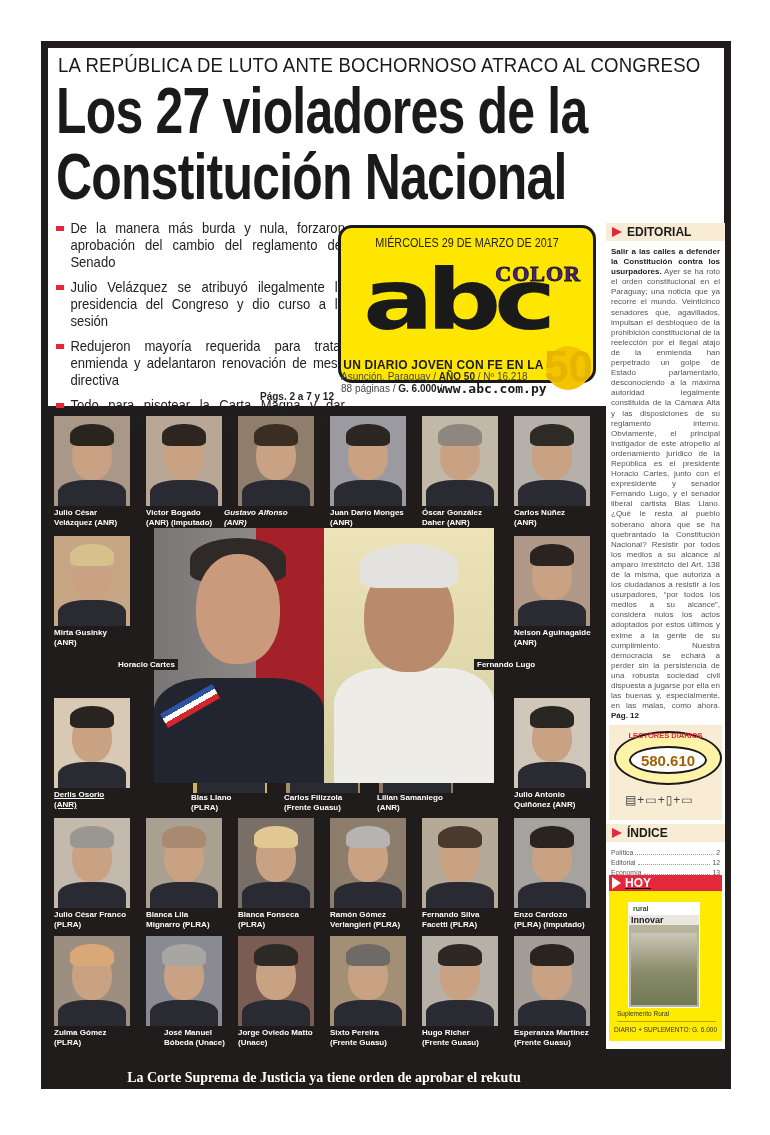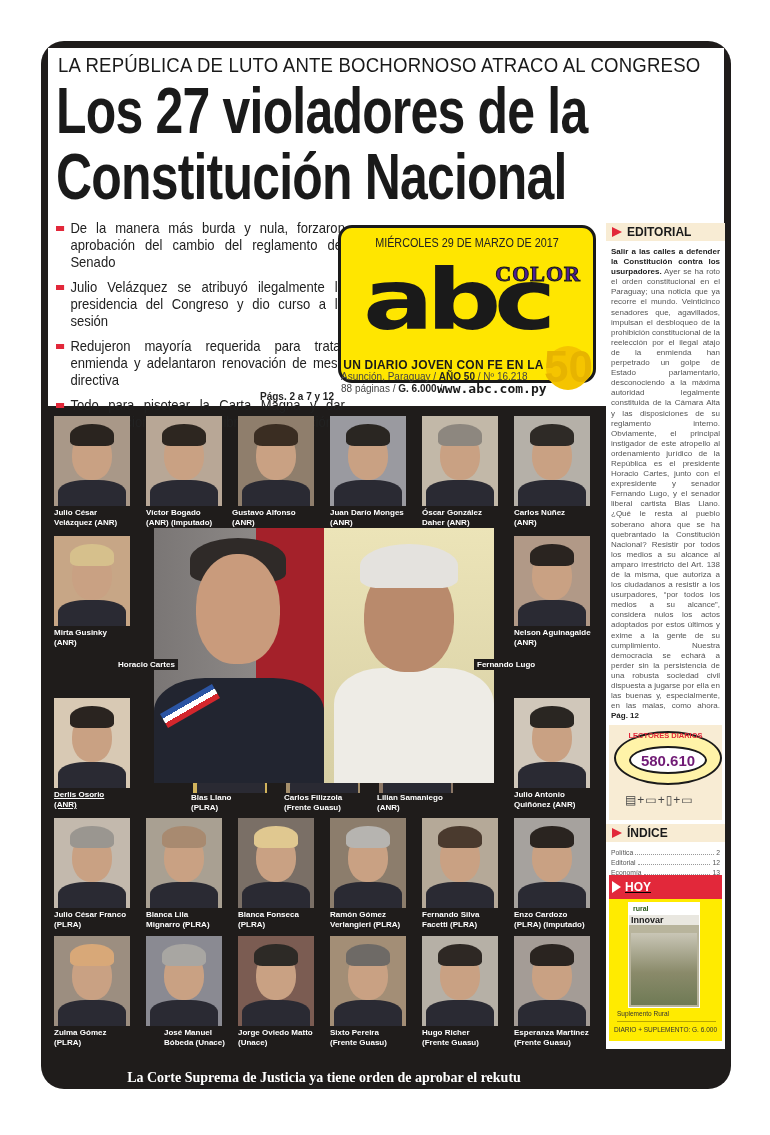--- a/index.html
+++ b/index.html
@@ -1,17 +1,17 @@
 <!DOCTYPE html>
 <html><head>
 <meta charset="utf-8">
 <style>
   html, body { margin:0; padding:0; background:#ffffff; }
   body { width:770px; height:1135px; position:relative; overflow:hidden; font-family:"Liberation Sans", sans-serif; }
-  .frame { position:absolute; left:41px; top:41px; width:690px; height:1048px; background:#1f1c1b;border-radius:23px; }
+  .frame { position:absolute; left:41px; top:41px; width:690px; height:1048px; background:#1f1c1b; }
   .top { position:absolute; left:48px; top:48px; width:676px; height:358px; background:#fff; }
   .kicker { position:absolute; left:10px; top:6px; font-size:20px; letter-spacing:0.2px; color:#1a1a1a; white-space:nowrap; transform:scaleX(0.93); transform-origin:left top; }
   .headline { position:absolute; left:8px; top:30px; font-family:"Liberation Sans", sans-serif; font-weight:bold; color:#1a1a1a; font-size:64px; line-height:66px; letter-spacing:-1px; transform:scaleX(0.78); transform-origin:left top; white-space:nowrap; }
   .bullets { position:absolute; left:8px; top:172px; width:280px; }
   .bullet { position:relative; padding-left:16px; font-size:14.5px; line-height:17px; color:#222; margin-bottom:8px; transform:scaleX(0.9); transform-origin:left top; width:305px; text-align:justify; }
   .bullet .sq { position:absolute; left:0; top:6px; width:9px; height:5px; background:#e2283a; }
   .pages { position:absolute; right:392px; top:343px; font-size:10px; font-weight:bold; color:#222; }
   .mast { position:absolute; left:290px; top:177px; width:252px; height:152px; background:#ffe600; border:3px solid #1a1a1a; border-radius:14px; }
   .mast-date { position:absolute; left:0; right:0; top:8px; text-align:center; font-size:12px; color:#222; transform:scaleX(0.9); }
   .color { position:absolute; right:12px; top:33px; font-family:"Liberation Serif", serif; font-weight:bold; font-size:22px; color:#4c1d95; letter-spacing:1px; -webkit-text-stroke:1px #1a1a1a; }
@@ -24,28 +24,28 @@
   .meta1 b, .meta2 b { color:#222; }
   .url { position:absolute; left:390px; top:339px; font-family:"DejaVu Sans Mono", monospace; font-weight:bold; font-size:13px; color:#1a1a1a; }
   .sidebar { position:absolute; left:606px; top:223px; width:119px; height:826px; background:#fff; }
   .sec-head { background:#f8ecd4; height:18px; display:flex; align-items:center; padding-left:6px; margin-bottom:6px; }
   .sec-head .arrow { width:0; height:0; border-top:5px solid transparent; border-bottom:5px solid transparent; border-left:10px solid #e2283a; margin-right:5px; }
   .sec-head .t { font-weight:bold; font-size:12px; color:#1a1a1a; }
   .editorial { font-size:8px; line-height:10.1px; color:#555; text-align:justify; padding:0 5px; }
   .editorial b { color:#222; }
   .lectores { position:relative; height:95px; margin:4px 3px; background:#f8ecd4; }
   .oval-outer { position:absolute; left:5px; top:6px; width:104px; height:50px; border-radius:50%; background:#fff3a8; border:2px solid #1a1a1a; }
-  .oval-inner { position:absolute; left:20px; top:21px; width:74px; height:24px; border-radius:50%; background:#fff; border:2px solid #1a1a1a; display:flex; align-items:center; justify-content:center; font-weight:bold; font-size:15px; color:#701a75; }
+  .oval-inner { position:absolute; left:20px; top:21px; width:74px; height:24px; border-radius:50%; background:#fff; border:2px solid #1a1a1a; display:flex; align-items:center; justify-content:center; font-weight:bold; font-size:15px; color:#a16207; }
   .lect-label { position:absolute; left:0; right:0; top:6px; text-align:center; font-size:7.5px; font-weight:bold; color:#e2283a; }
   .devices { position:absolute; left:16px; top:68px; font-size:12px; color:#444; letter-spacing:1px; }
   .indice { padding:0 5px; font-size:6.8px; line-height:10px; color:#555; }
   .idx-row { display:flex; }
   .idx-row .dots { flex:1; border-bottom:1px dotted #999; margin:0 2px 3px; }
   .hoy { position:absolute; left:3px; top:652px; width:113px; height:166px; background:#ffeb00; }
-  .hoy-head { background:#e2283a; height:24px; display:flex; align-items:center; padding-left:3px;text-decoration:underline; }
+  .hoy-head { background:#e2283a; height:16px; display:flex; align-items:center; padding-left:3px;text-decoration:underline; }
   .hoy-head .tri { width:0; height:0; border-top:6px solid transparent; border-bottom:6px solid transparent; border-left:9px solid #fff; margin-right:4px; }
   .hoy-head .t { color:#fff; font-weight:bold; font-size:12px; }
   .supp { position:absolute; left:19px; top:27px; width:70px; height:104px; background:#b8b49c; border:1px solid #fff; }
   .supp-top { height:12px; background:#fff; font-size:7px; font-weight:bold; color:#2a5a1a; padding-left:4px; line-height:12px; }
   .supp-title { font-size:9px; font-weight:bold; color:#1a1a1a; padding-left:2px; background:#e9e7e0; }
   .supp-img { position:absolute; left:2px; top:30px; right:2px; bottom:2px; background:linear-gradient(#c9c6b6,#8a8a6a 55%,#6f7a55); }
   .supp-cap { position:absolute; left:8px; top:135px; font-size:6.5px; color:#333; }
   .supp-line { position:absolute; left:8px; right:6px; top:146px; border-top:1px solid #b9a600; }
   .supp-price { position:absolute; left:0; right:0; top:151px; text-align:center; font-size:6.5px; color:#333; }
   .grid { position:absolute; left:48px; top:408px; width:552px; height:681px; }
@@ -221,21 +221,21 @@
         </div>
         <div class="cap" style="left: 98px; top: 100px;">
           <div>Víctor Bogado</div>
           <div>(ANR) (Imputado)</div>
         </div>
         <div class="pic" style="left: 190px; top: 8px; width: 76px; height: 90px; background: rgb(143, 126, 108);">
           <div class="body"></div>
           <div class="face"></div>
           <div class="hair" style="background:#3a2d22"></div>
         </div>
-        <div class="cap" style="left: 184px; top: 100px;">
+        <div class="cap" style="left: 176px; top: 100px; font-style: italic;">
           <div>Gustavo Alfonso</div>
           <div>(ANR)</div>
         </div>
         <div class="pic" style="left: 282px; top: 8px; width: 76px; height: 90px; background: rgb(154, 154, 160);">
           <div class="body"></div>
           <div class="face"></div>
           <div class="hair" style="background:#2a2622"></div>
         </div>
         <div class="cap" style="left: 282px; top: 100px;">
           <div>Juan Darío Monges</div>

